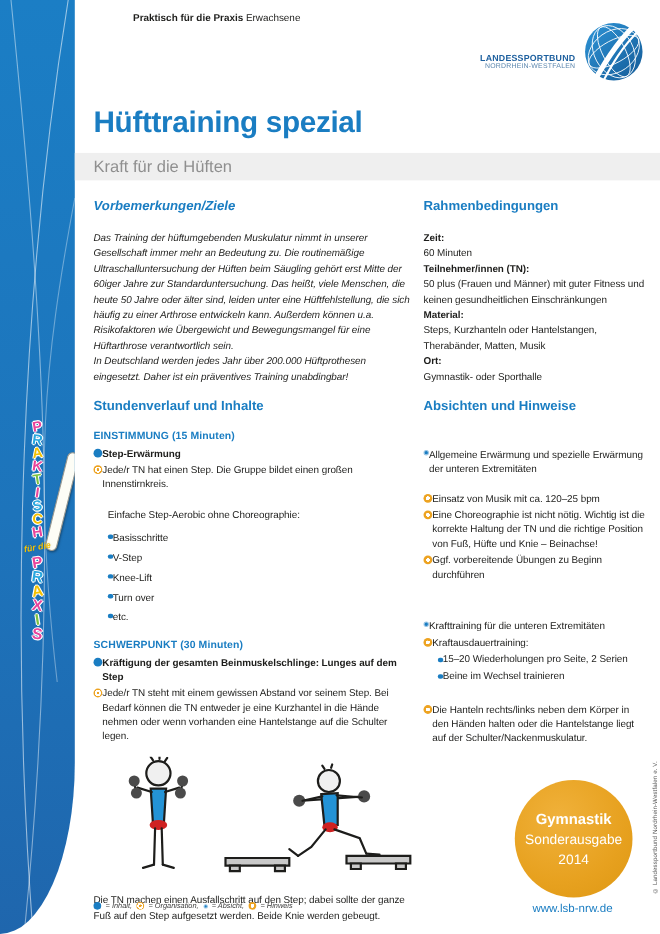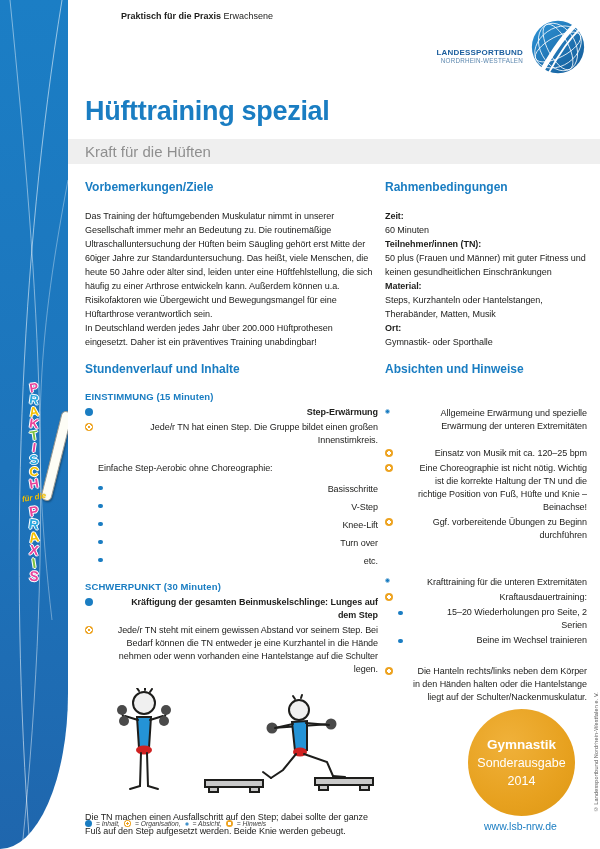--- a/index.html
+++ b/index.html
@@ -38,32 +38,32 @@
   .lsb-line2 { font-size:6.3px; color:#5c87ae; letter-spacing:.2px; }
 
   
   .title { position:absolute; left:85px; top:96px; font-size:27px; font-weight:bold; color:#1a7dc2; letter-spacing:-.3px; }
   .subtitle-band { position:absolute; left:68px; right:0; top:139px; height:25px; background:#efefef; }
   .subtitle { position:absolute; left:17px; top:4px; font-size:15px; color:#8f8f8f; }
 
   
   .cols { position:absolute; left:85px; top:180px; width:505px; }
   .blk { position:absolute; }
-  .col-left-a { left:0; top:0; width:293px; }
+  .col-left-a { left:0; top:0; width:293px;font-style:italic; }
   .col-right-a { left:300; top:0; width:202px; }
   .col-left-b { left:0; top:182px; width:293px; }
   .col-right-b { left:300px; top:182px; width:202px; }
   .col-right-a { left:300px; }
   h2.sec { font-size:12px; font-weight:bold; color:#1a7dc2; margin:0 0 15px 0; }
   .body, .line { font-size:9px; line-height:14px; letter-spacing:-.05px; }
   .line-b { font-weight:bold; }
   .gap6 { height:6px; } .gap10 { height:10px; } .gap12 { height:12px; } .gap16 { height:16px; }
 
   h3.phase { font-size:9.5px; font-weight:bold; color:#1a7dc2; margin:0 0 4px 0; letter-spacing:.1px; }
-  .row { display:flex; gap:19px; font-size:9px; line-height:13px; margin-bottom:2px; letter-spacing:-.05px;text-align:right; }
+  .row { display:flex; gap:0; font-size:9px; line-height:13px; margin-bottom:2px; letter-spacing:-.05px; }
   .row .txt { flex:1; }
   .ic { width:8px; height:8px; border-radius:50%; flex:none; margin-top:2px; }
   .ic-inhalt { background:#1a7dc2; }
   .ic-org { background:radial-gradient(circle at 50% 50%, #eda321 0 1.2px, #fff 1.3px 2.7px, #eda321 2.8px 100%); }
   .ic-absicht { width:5px; height:5px; border:1.5px solid #9cc6e4; background:#1a7dc2; }
   .ic-hinweis { background:radial-gradient(circle at 50% 50%, #fff 0 1.7px, #eda321 1.8px 100%); }
   .mini { width:4.5px; height:4.5px; border-radius:50%; background:#1a7dc2; flex:none; margin-top:4.5px; }
   .indent { padding-left:13px; }
   .steplist .row { line-height:17px; margin-bottom:1px; }
   .bold { font-weight:bold; }

